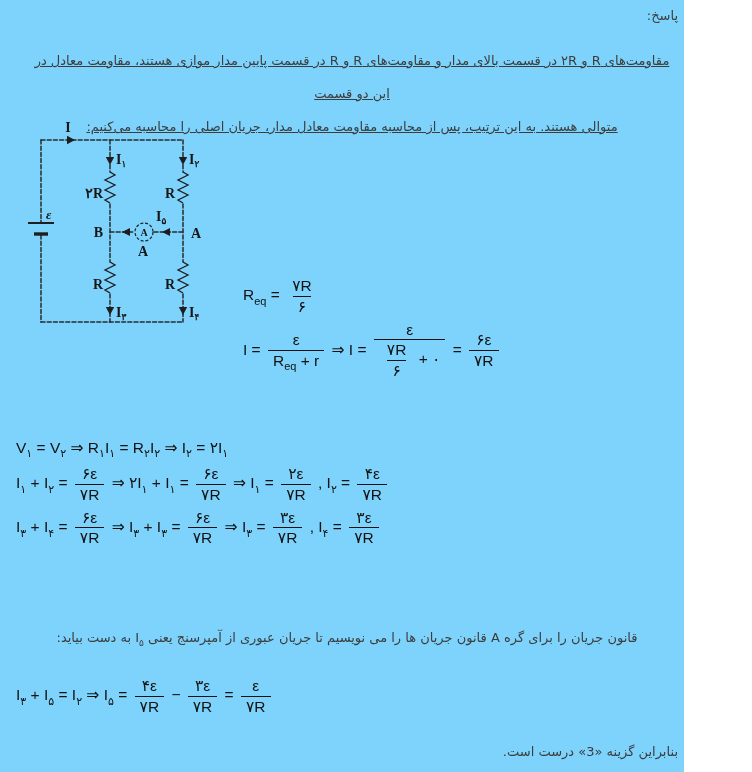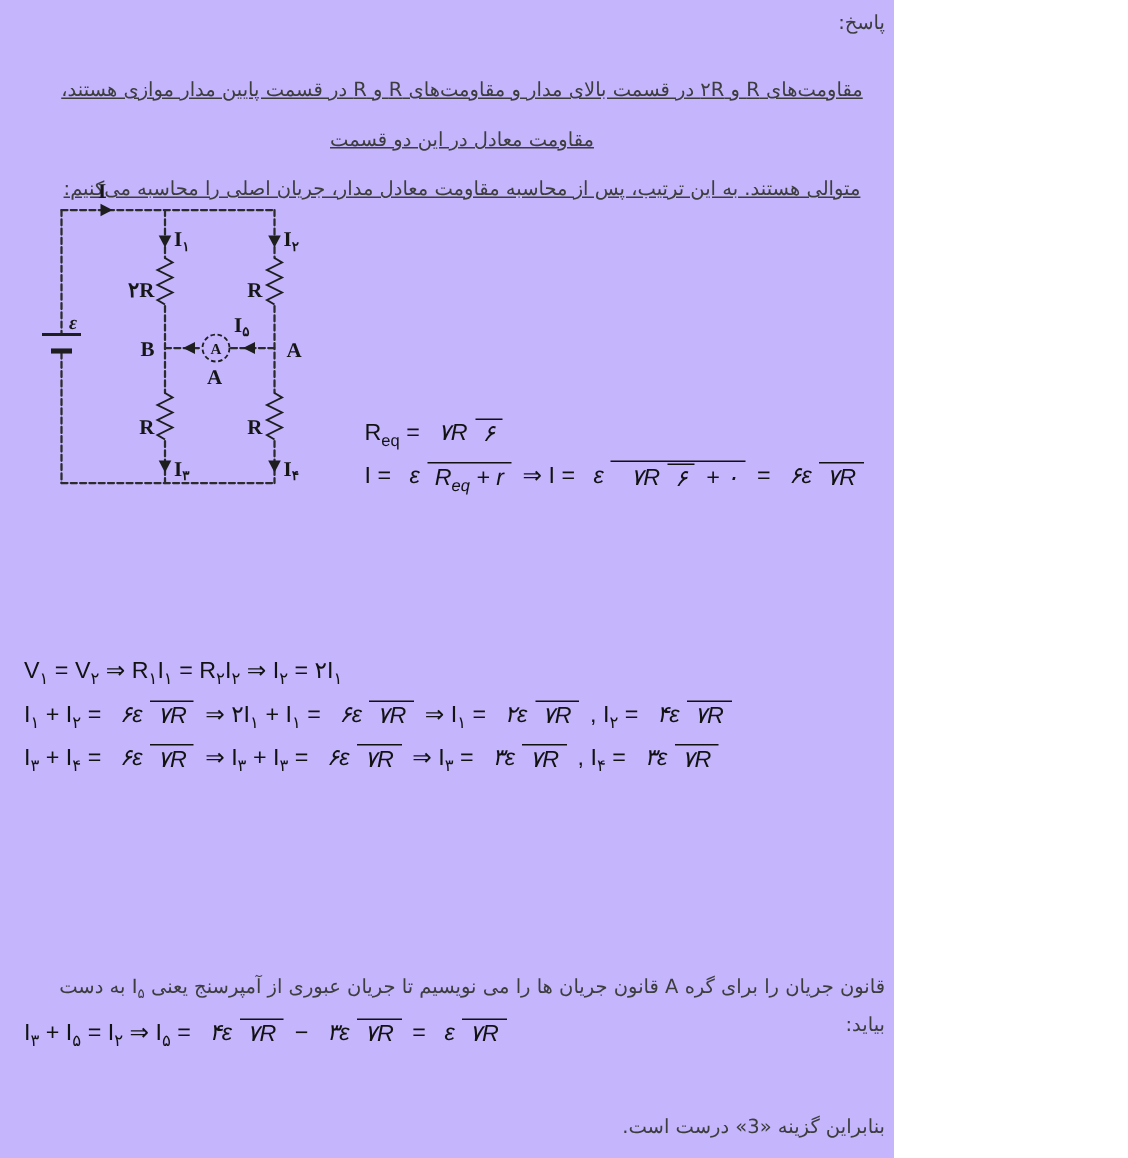--- a/index.html
+++ b/index.html
@@ -1,34 +1,34 @@
 <!DOCTYPE html>
 <html lang="fa"><head>
 <meta charset="utf-8">
 <style>
   html,body{margin:0;padding:0;background:#fff;}
-  .page{position:relative;width:596px;height:772px;background:#c4b5fd;overflow:hidden;
+  .page{position:relative;width:684px;height:772px;background:#7dd3fc;overflow:hidden;
         font-family:"DejaVu Sans",sans-serif;}
   .fa{direction:rtl;color:#3d3d3d;font-size:13px;}
   .answer-label{position:absolute;top:8px;right:6px;}
   .para1{position:absolute;top:44px;right:6px;left:26px;text-align:center;line-height:33px;text-decoration:underline;}
   .para2{position:absolute;top:420px;right:6px;left:26px;text-align:right;line-height:20px;}
-  .para3{position:absolute;top:649px;right:6px;left:16px;text-align:right;line-height:20px;}
+  .para3{position:absolute;top:628px;right:6px;left:16px;text-align:center;line-height:20px;}
   .conclusion{position:absolute;top:744px;right:6px;}
   .fa .ltr{direction:ltr;unicode-bidi:isolate;}
   .fa sub.sb{font-size:9px;}
 
   .math{position:absolute;direction:ltr;color:#121212;
         font-family:"Liberation Sans","DejaVu Sans",sans-serif;font-size:15.5px;}
   .eq1{left:243px;top:277px;}
   .eq2{left:16px;top:436px;}
   .eq3{left:16px;top:677px;}
   .eq-line{margin-bottom:5px;min-height:24px;line-height:24px;}
-  .frac{display:inline-flex;align-items:center;vertical-align:middle;
-        margin:0 3px;text-align:center;line-height:1.15;font-style:italic;}
+  .frac{display:inline-flex;flex-direction:column;align-items:center;vertical-align:middle;
+        margin:0 3px;text-align:center;line-height:1.15;}
   .fn{padding:0 5px 1px;}
   .fd{border-top:1.6px solid #111;padding:1px 5px 0;}
   .math sub.sb{font-size:11px;line-height:0;}
 
   .circuit{position:absolute;left:26px;top:112px;}
   .wire{stroke:#2b2b2b;stroke-width:1.5;fill:none;stroke-dasharray:4 2.2;stroke-linecap:round;}
   .zig{stroke:#1e1e1e;stroke-width:1.3;fill:none;}
   .plate-long{stroke:#1e1e1e;stroke-width:2;}
   .plate-short{stroke:#1e1e1e;stroke-width:3.4;}
   .arrow{fill:#1e1e1e;stroke:none;}

